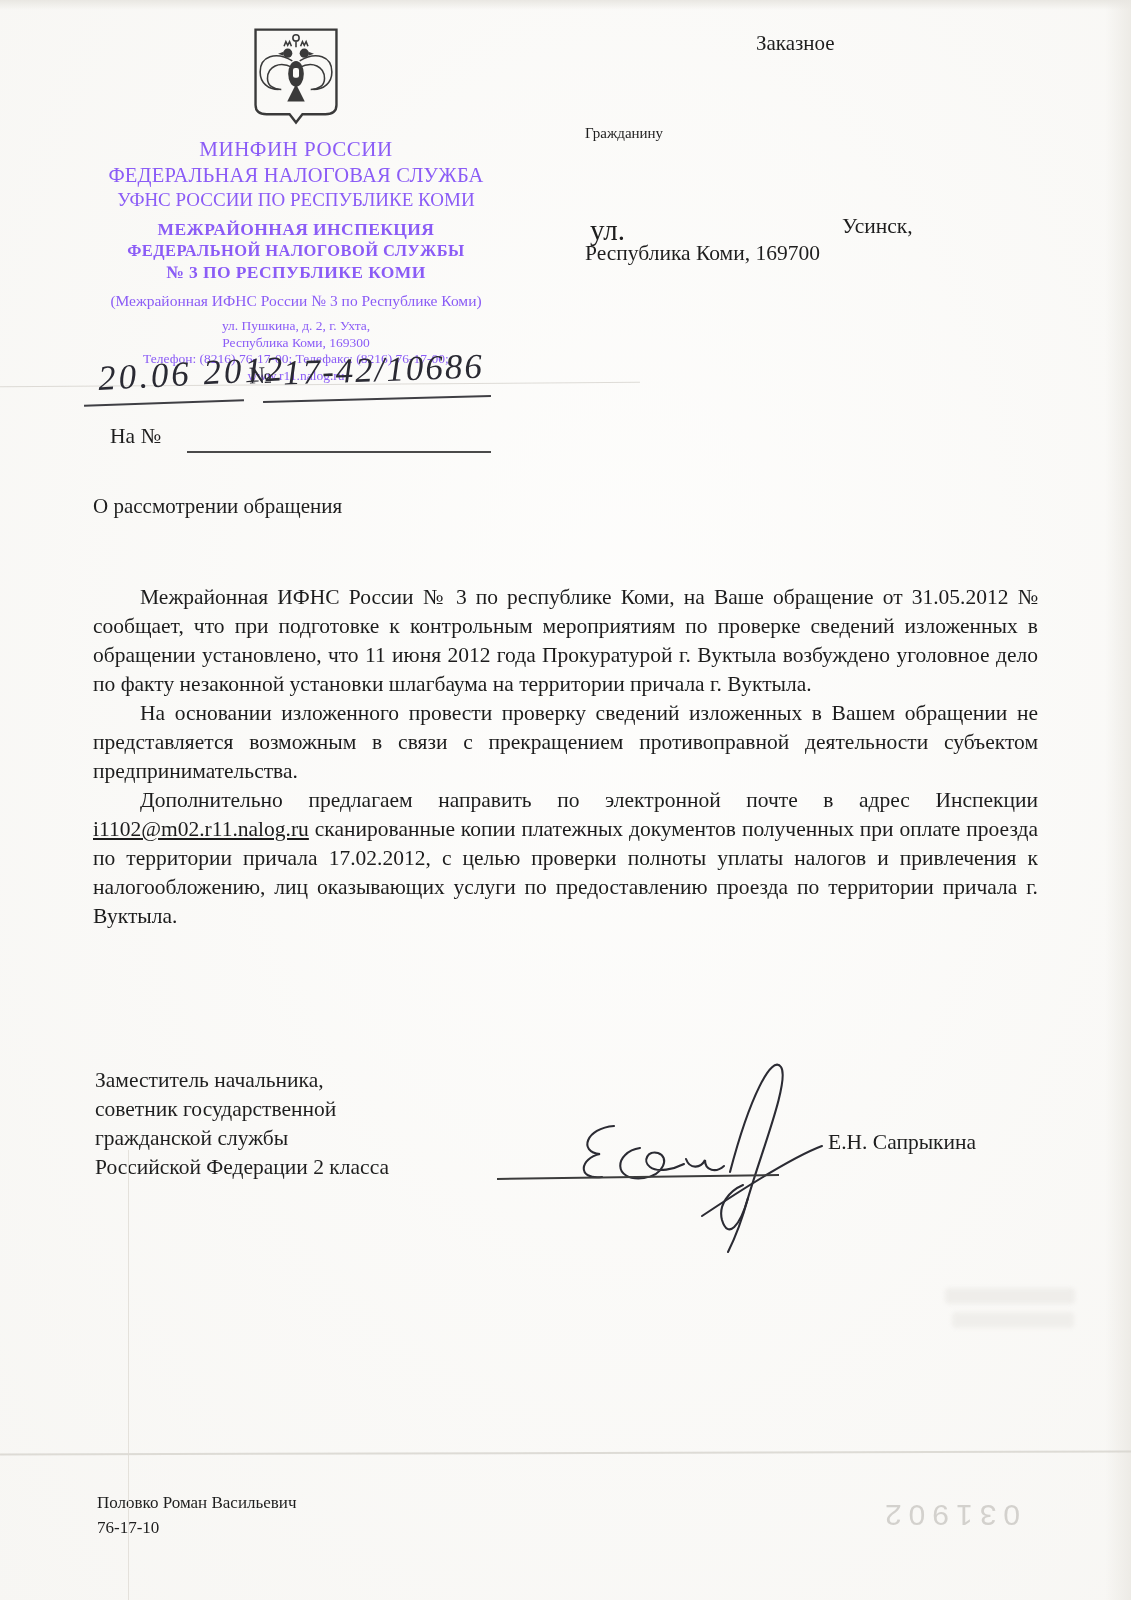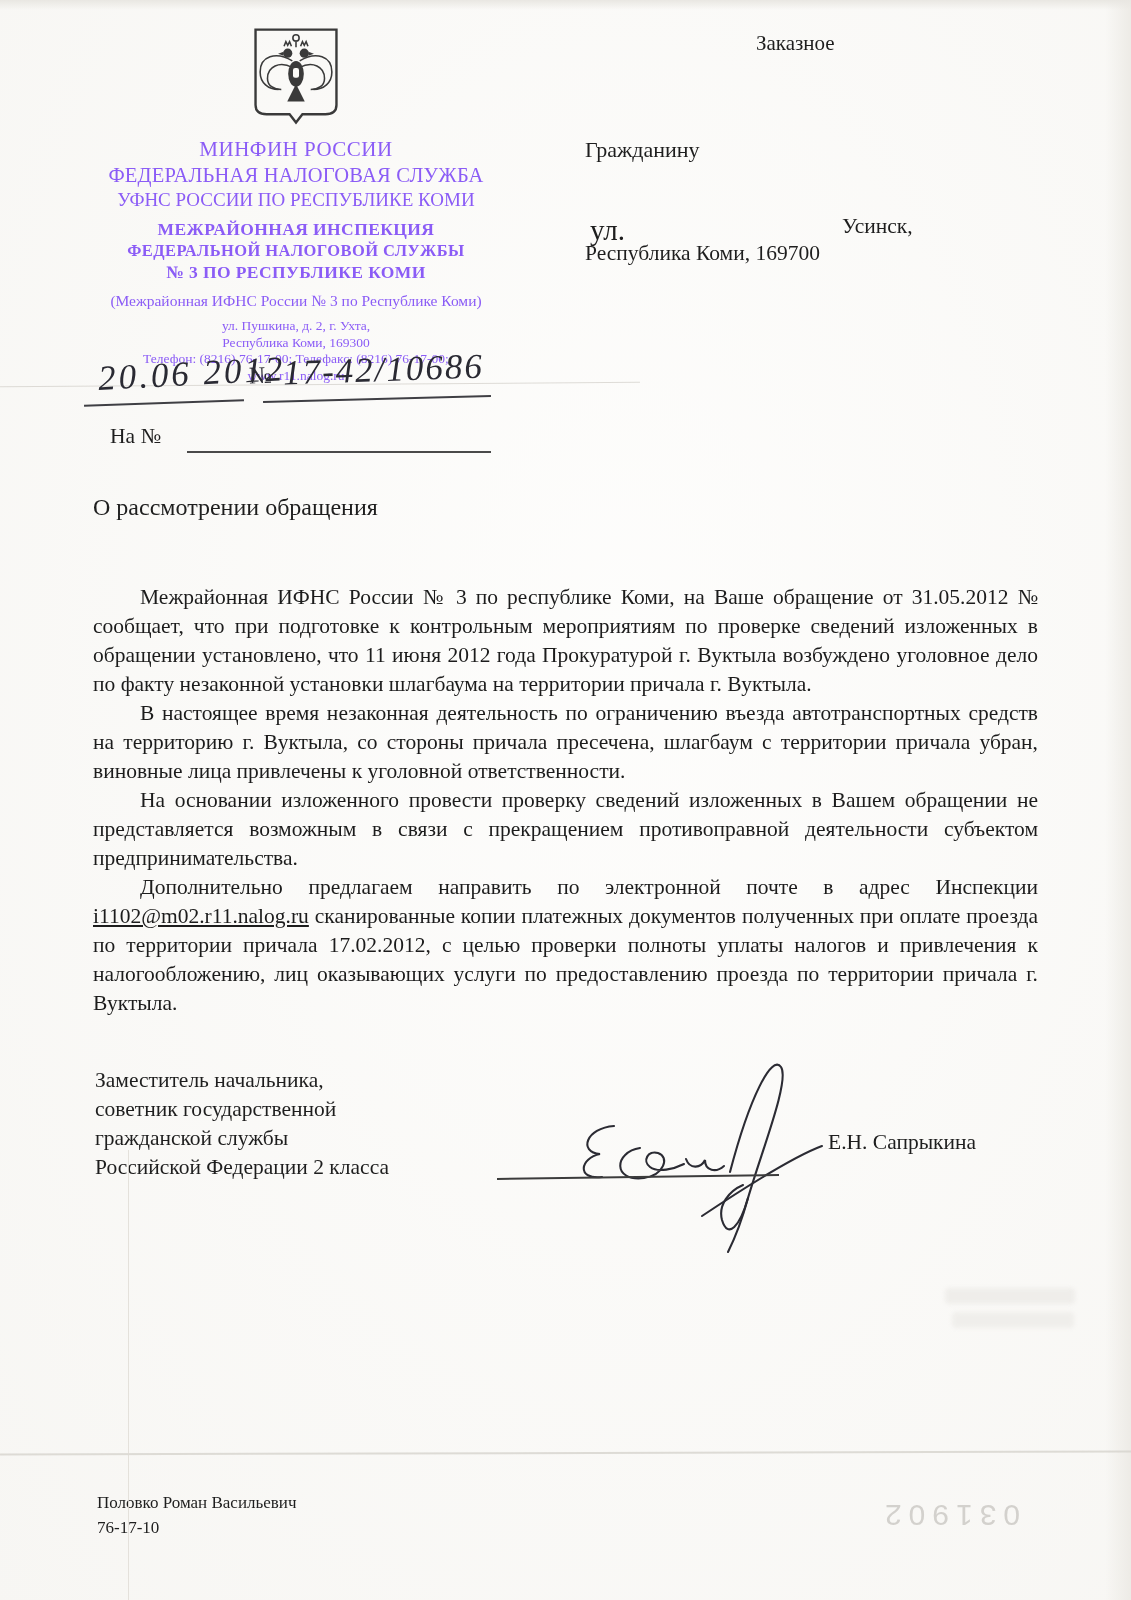--- a/index.html
+++ b/index.html
@@ -27,36 +27,36 @@
   .lh2{font-size:20.5px;letter-spacing:.2px;margin-top:2px;}
   .lh3{font-size:19px;margin-top:2px;}
   .lhb1{font-size:17.5px;font-weight:bold;margin-top:8px;letter-spacing:.4px;}
   .lhb2{font-size:16.5px;font-weight:bold;margin-top:1px;letter-spacing:.4px;}
   .lhb3{font-size:17.5px;font-weight:bold;margin-top:1px;letter-spacing:.4px;}
   .lh-paren{font-size:15.5px;margin-top:9px;}
   .lh-addr{font-size:13.5px;margin-top:8px;line-height:16.5px;}
   .lh-phone{font-size:13.5px;line-height:16.5px;}
   
   .mail-class{left:756px;top:31px;font-size:21px;}
-  .recipient-salutation{left:585px;top:137px;font-size:22px;}
+  .recipient-salutation{left:585px;top:125px;font-size:15px;}
   .recip-street{left:590px;top:214px;font-size:29px;}
   .recip-city{left:842px;top:214px;font-size:21.5px;}
   .recip-region{left:585px;top:241px;font-size:21.5px;}
   
   .hw{font-style:italic;color:#2a2a33;}
   .hw-date{left:98px;top:354px;font-size:35px;transform:rotate(-3deg);letter-spacing:3px;}
   .hw-no-sign{left:249px;top:362px;font-size:24px;color:#2a2a33;transform:rotate(-2deg);}
   .hw-number{left:283px;top:350px;font-size:35px;transform:rotate(-2deg);letter-spacing:2px;}
   .hw-underline1{left:84px;top:402px;width:160px;height:2px;background:#3f3f44;transform:rotate(-2deg);}
   .hw-underline2{left:263px;top:398px;width:228px;height:2px;background:#3f3f44;transform:rotate(-1.5deg);}
   .crease-top{left:0px;top:384px;width:640px;height:1px;background:#c9c6c0;opacity:.6;transform:rotate(-.4deg);}
   .reply-label{left:110px;top:424px;font-size:21.5px;}
   .reply-line{left:187px;top:451px;width:304px;height:1.6px;background:#4a4a4a;}
   
-  .subject{left:93px;top:494px;font-size:24px;text-align:center;}
+  .subject{left:93px;top:494px;font-size:21px;text-align:center;}
   .body-block{left:93px;top:583px;width:945px;}
   .body-block p{
     margin:0;font-size:21.5px;line-height:29px;
     text-align:justify;text-indent:47px;color:#1c1c1c;
   }
   .u{text-decoration:underline;}
   
   .sig-pos{left:95px;top:1066px;font-size:21.5px;line-height:29px;}
   .sig-svg{left:552px;top:1028px;}
   .sig-line{left:497px;top:1176px;width:282px;height:2px;background:#3c3c3c;transform:rotate(-.8deg);}
@@ -130,21 +130,20 @@
   <div class="abs hw hw-number">17-42/10686</div>
   <div class="abs hw-underline1"></div>
   <div class="abs hw-underline2"></div>
   <div class="abs reply-label">На №</div>
   <div class="abs reply-line"></div>
 
   <div class="abs subject">О рассмотрении обращения</div>
 
   <div class="abs body-block">
     <p>Межрайонная ИФНС России № 3 по республике Коми, на Ваше обращение от 31.05.2012 № сообщает, что при подготовке к контрольным мероприятиям по проверке сведений изложенных в обращении установлено, что 11 июня 2012 года Прокуратурой г. Вуктыла возбуждено уголовное дело по факту незаконной установки шлагбаума на территории причала г. Вуктыла.</p>
-    <p>В настоящее время незаконная деятельность по ограничению въезда автотранспортных средств на территорию г. Вуктыла, со стороны причала пресечена, шлагбаум с территории причала убран, виновные лица привлечены к уголовной ответственности.</p>
     <p>На основании изложенного провести проверку сведений изложенных в Вашем обращении не представляется возможным в связи с прекращением противоправной деятельности субъектом предпринимательства.</p>
     <p><span>Дополнительно предлагаем направить по электронной почте в адрес Инспекции </span><span class="u">i1102@m02.r11.nalog.ru</span><span> сканированные копии платежных документов полученных при оплате проезда по территории причала 17.02.2012, с целью проверки полноты уплаты налогов и привлечения к налогообложению, лиц оказывающих услуги по предоставлению проезда по территории причала г. Вуктыла.</span></p>
   </div>
 
   <div class="abs sig-pos">
     <div>Заместитель начальника,</div>
     <div>советник государственной</div>
     <div>гражданской службы</div>
     <div>Российской Федерации 2 класса</div>
   </div>

